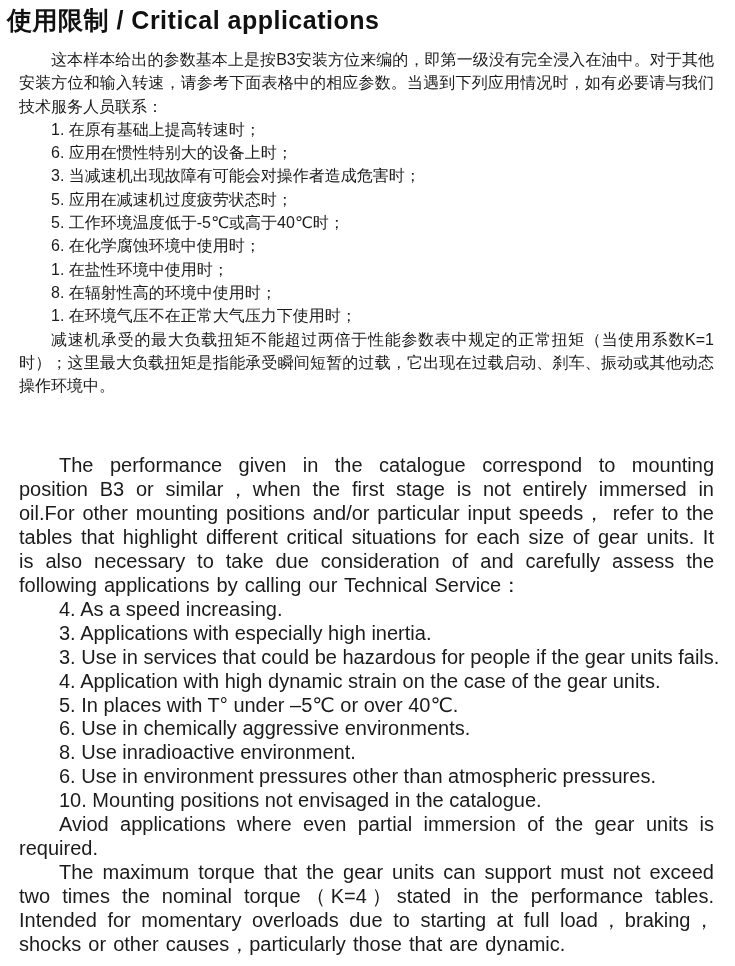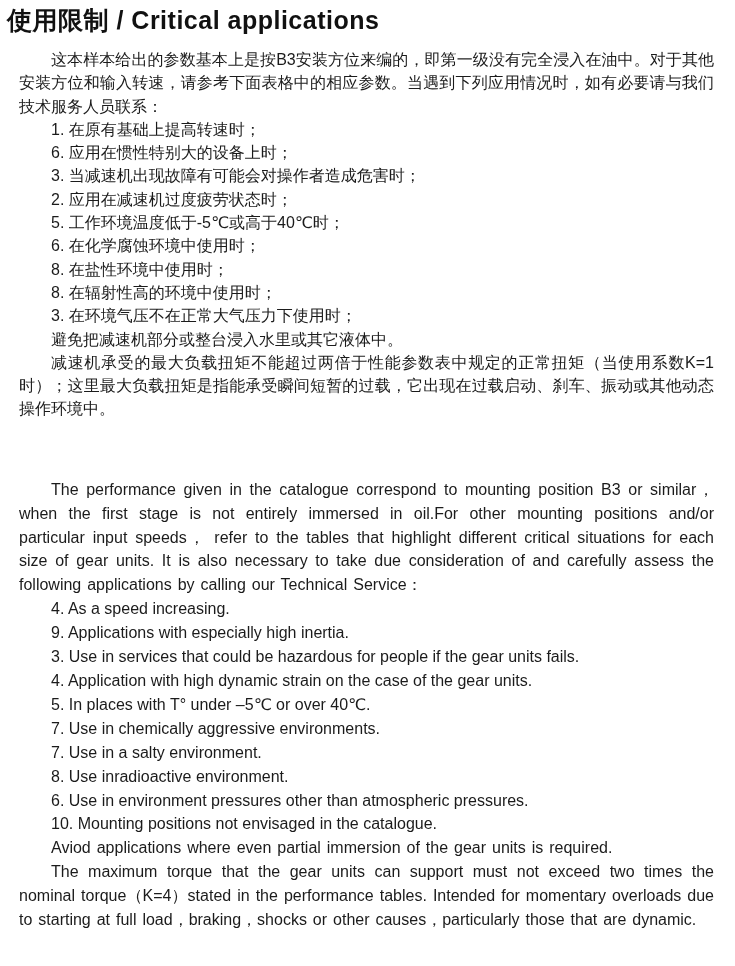--- a/index.html
+++ b/index.html
@@ -36,21 +36,21 @@
     margin: 0;
     text-align: justify;
     text-indent: 2em;
     word-spacing: 1.5px;
   }
   .zh-text {
     font-size: 16px;
     line-height: 23.3px;
   }
   .en-text {
-    font-size: 16px;
+    font-size: 20px;
     line-height: 23.9px;
   }
   .list { margin: 0; }
   .list-item {
     margin: 0 0 0 2em;
     white-space: nowrap;
   }
 </style>
 </head>
 <body>
@@ -59,44 +59,42 @@
 
   <h1 class="page-title">使用限制 / Critical applications</h1>
 
   <section class="section chinese zh-text">
     <p class="para">这本样本给出的参数基本上是按B3安装方位来编的，即第一级没有完全浸入在油中。对于其他安装方位和输入转速，请参考下面表格中的相应参数。当遇到下列应用情况时，如有必要请与我们技术服务人员联系：</p>
 
     <div class="list">
       <div class="list-item">1. 在原有基础上提高转速时；</div>
       <div class="list-item">6. 应用在惯性特别大的设备上时；</div>
       <div class="list-item">3. 当减速机出现故障有可能会对操作者造成危害时；</div>
-      <div class="list-item">2. 应用在减速机过度疲劳状态时；</div>
+      <div class="list-item">5. 应用在减速机过度疲劳状态时；</div>
       <div class="list-item">5. 工作环境温度低于-5℃或高于40℃时；</div>
       <div class="list-item">6. 在化学腐蚀环境中使用时；</div>
-      <div class="list-item">8. 在盐性环境中使用时；</div>
+      <div class="list-item">1. 在盐性环境中使用时；</div>
       <div class="list-item">8. 在辐射性高的环境中使用时；</div>
-      <div class="list-item">3. 在环境气压不在正常大气压力下使用时；</div>
+      <div class="list-item">1. 在环境气压不在正常大气压力下使用时；</div>
     </div>
 
-    <p class="para">避免把减速机部分或整台浸入水里或其它液体中。</p>
 
     <p class="para">减速机承受的最大负载扭矩不能超过两倍于性能参数表中规定的正常扭矩（当使用系数K=1时）；这里最大负载扭矩是指能承受瞬间短暂的过载，它出现在过载启动、刹车、振动或其他动态操作环境中。</p>
   </section>
 
   <section class="section english en-text">
     <p class="para">The performance given in the catalogue correspond to mounting position B3 or similar，when the first stage is not entirely immersed in oil.For other mounting positions and/or particular input speeds， refer to the tables that highlight different critical situations for each size of gear units. It is also necessary to take due consideration of and carefully assess the following applications by calling our Technical Service：</p>
 
     <div class="list">
       <div class="list-item">4. As a speed increasing.</div>
-      <div class="list-item">9. Applications with especially high inertia.</div>
+      <div class="list-item">3. Applications with especially high inertia.</div>
       <div class="list-item">3. Use in services that could be hazardous for people if the gear units fails.</div>
       <div class="list-item">4. Application with high dynamic strain on the case of the gear units.</div>
       <div class="list-item">5. In places with T°  under –5℃ or over 40℃.</div>
-      <div class="list-item">7. Use in chemically aggressive environments.</div>
-      <div class="list-item">7. Use in a salty environment.</div>
+      <div class="list-item">6. Use in chemically aggressive environments.</div>
       <div class="list-item">8. Use inradioactive environment.</div>
       <div class="list-item">6. Use in environment pressures other than atmospheric pressures.</div>
       <div class="list-item">10. Mounting positions not envisaged in the catalogue.</div>
     </div>
 
     <p class="para">Aviod applications where even partial immersion of the gear units is required.</p>
 
     <p class="para">The maximum torque that the gear units can support must not exceed two times the nominal torque（K=4）stated in the performance tables. Intended for momentary overloads due to starting at full load，braking，shocks or other causes，particularly those that are dynamic.</p>
   </section>
 

